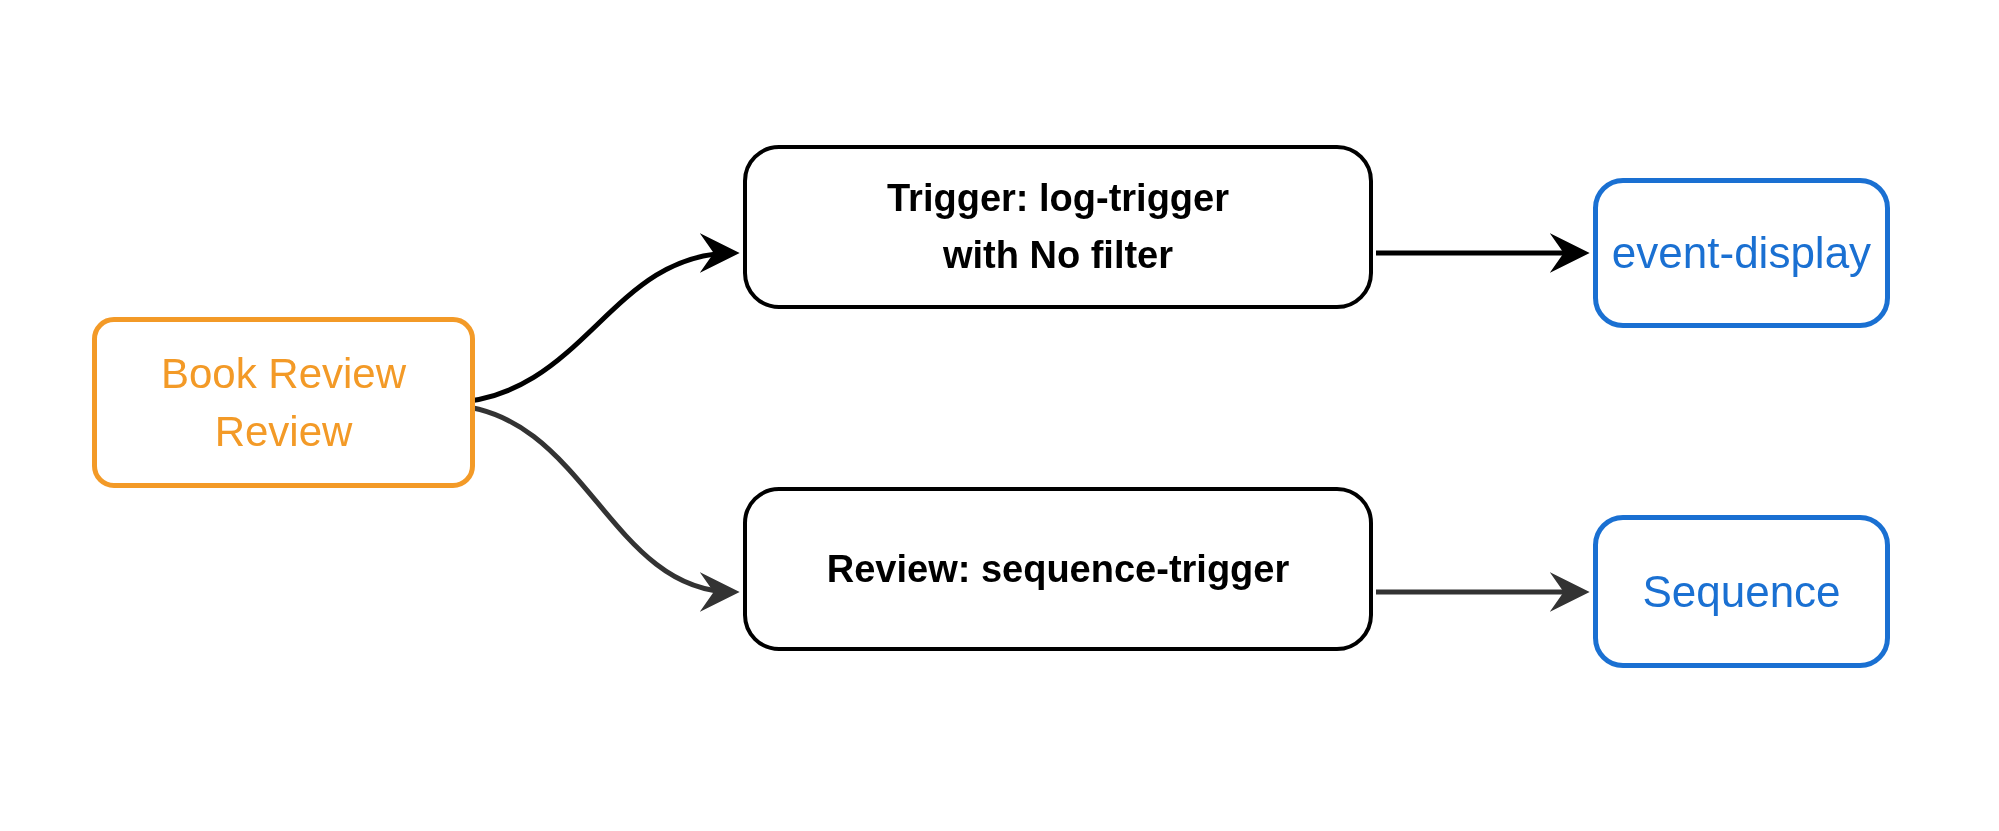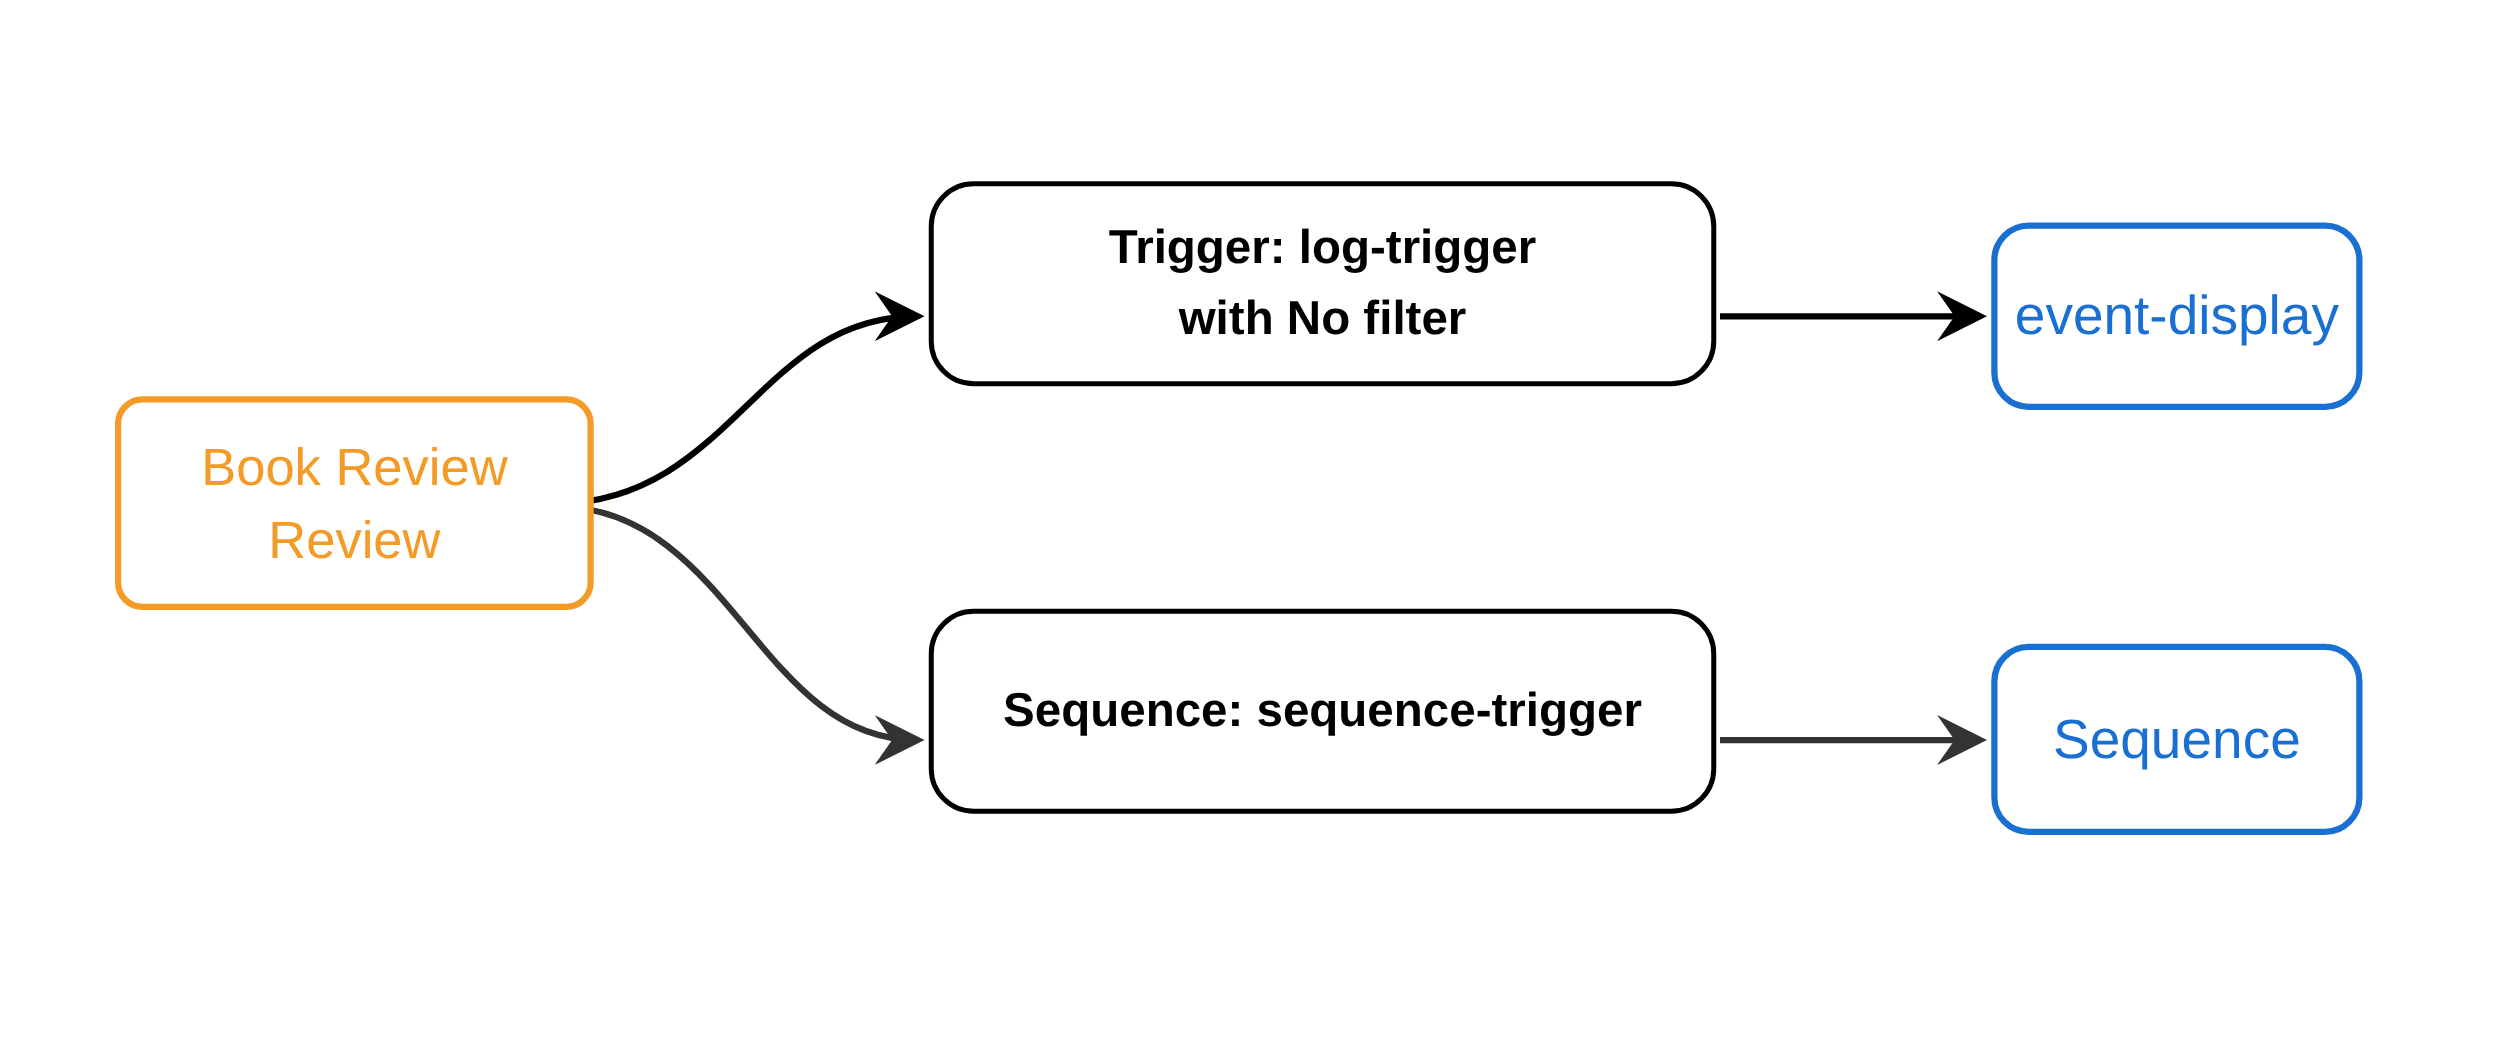--- a/index.html
+++ b/index.html
@@ -97,21 +97,21 @@
     <span>Book Review</span>
     <span>Review</span>
   </div>
 
   <div class="node node-trigger node-trigger-1">
     <span class="trigger-title">Trigger: log-trigger</span>
     <span class="trigger-subtitle">with No filter</span>
   </div>
 
   <div class="node node-trigger node-trigger-2">
-    <span class="trigger-title">Sequence: sequence-trigger</span>
+    <span class="trigger-title">Review: sequence-trigger</span>
   </div>
 
   <div class="node node-sink node-sink-1">
     <span>event-display</span>
   </div>
 
   <div class="node node-sink node-sink-2">
     <span>Sequence</span>
   </div>
 

